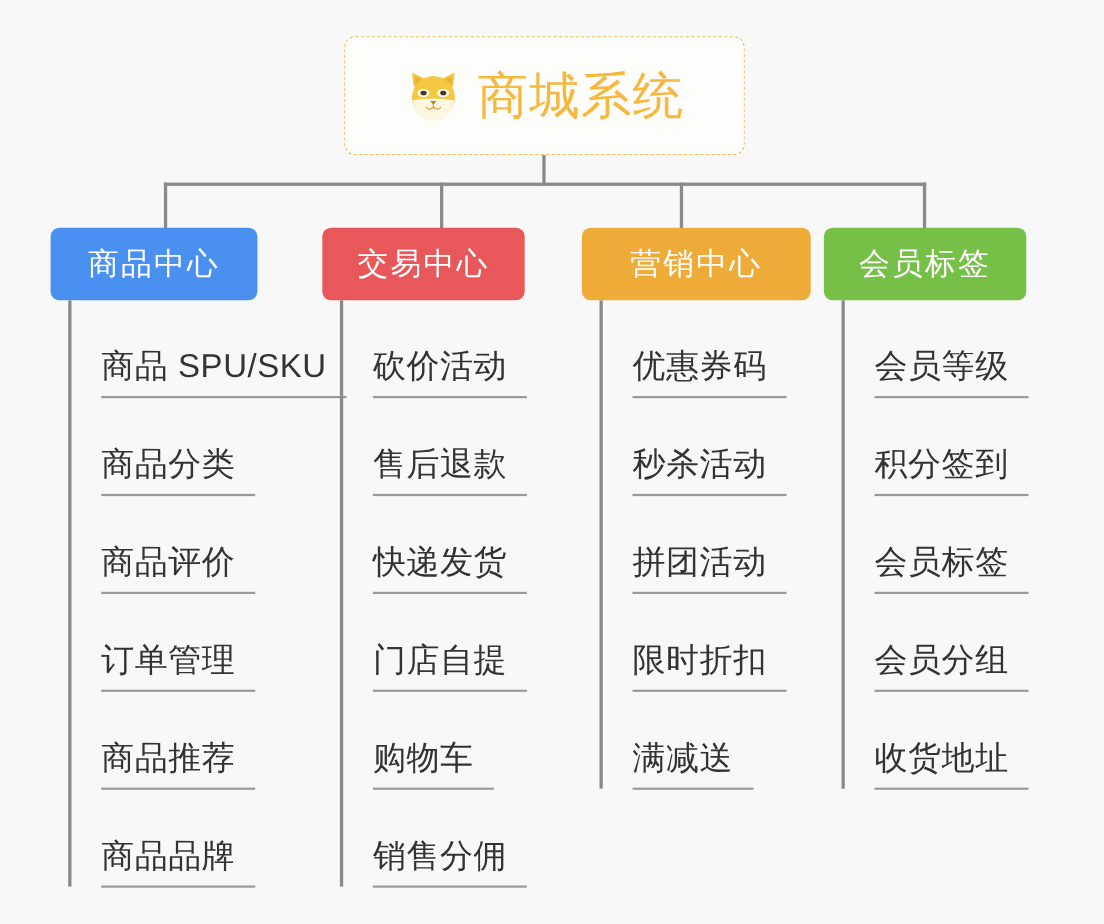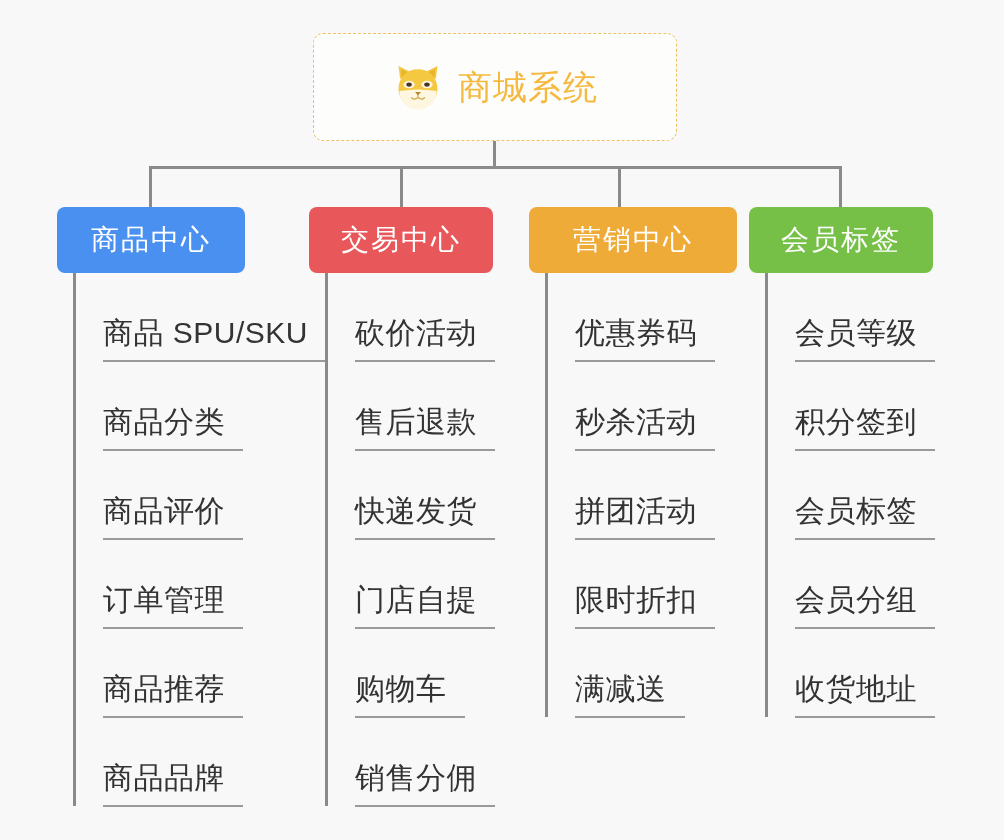--- a/index.html
+++ b/index.html
@@ -36,21 +36,21 @@
     justify-content: center;
     gap: 14px;
   }
   .root-icon {
     width: 52px;
     height: 52px;
     flex: 0 0 auto;
     display: block;
   }
   .root-title {
-    font-size: 34px;
+    font-size: 46px;
     line-height: 1;
     color: #f5b940;
     letter-spacing: 1px;
     white-space: nowrap;
   }
 
   
   .conn {
     position: absolute;
     background: #8a8a8a;
@@ -142,21 +142,21 @@
 
   <div class="conn conn-v" style="left:493px; top:141px; height:28px;"></div>
 
   <div class="conn conn-h" style="left:149px; top:166px; width:693px;"></div>
 
   <div class="conn conn-v" style="left:149px; top:166px; height:43px;"></div>
   <div class="conn conn-v" style="left:400px; top:166px; height:43px;"></div>
   <div class="conn conn-v" style="left:618px; top:166px; height:43px;"></div>
   <div class="conn conn-v" style="left:839px; top:166px; height:43px;"></div>
 
-  <div class="column" style="left:57px; width:250px;">
+  <div class="column" style="left:46px; width:250px;">
     <div class="cat-header" style="width:188px; background:#4a90f0;">
       <span>商品中心</span>
     </div>
     <div class="leaf-list">
       <div class="spine"></div>
       <div class="leaf">
         <span class="leaf-inner">
           <span class="leaf-label">商品 SPU/SKU</span>
         </span>
       </div>
@@ -181,21 +181,21 @@
         </span>
       </div>
       <div class="leaf">
         <span class="leaf-inner">
           <span class="leaf-label">商品品牌</span>
         </span>
       </div>
     </div>
   </div>
 
-  <div class="column" style="left:309px; width:220px;">
+  <div class="column" style="left:293px; width:220px;">
     <div class="cat-header" style="width:184px; background:#e8585a;">
       <span>交易中心</span>
     </div>
     <div class="leaf-list">
       <div class="spine"></div>
       <div class="leaf">
         <span class="leaf-inner">
           <span class="leaf-label">砍价活动</span>
         </span>
       </div>

